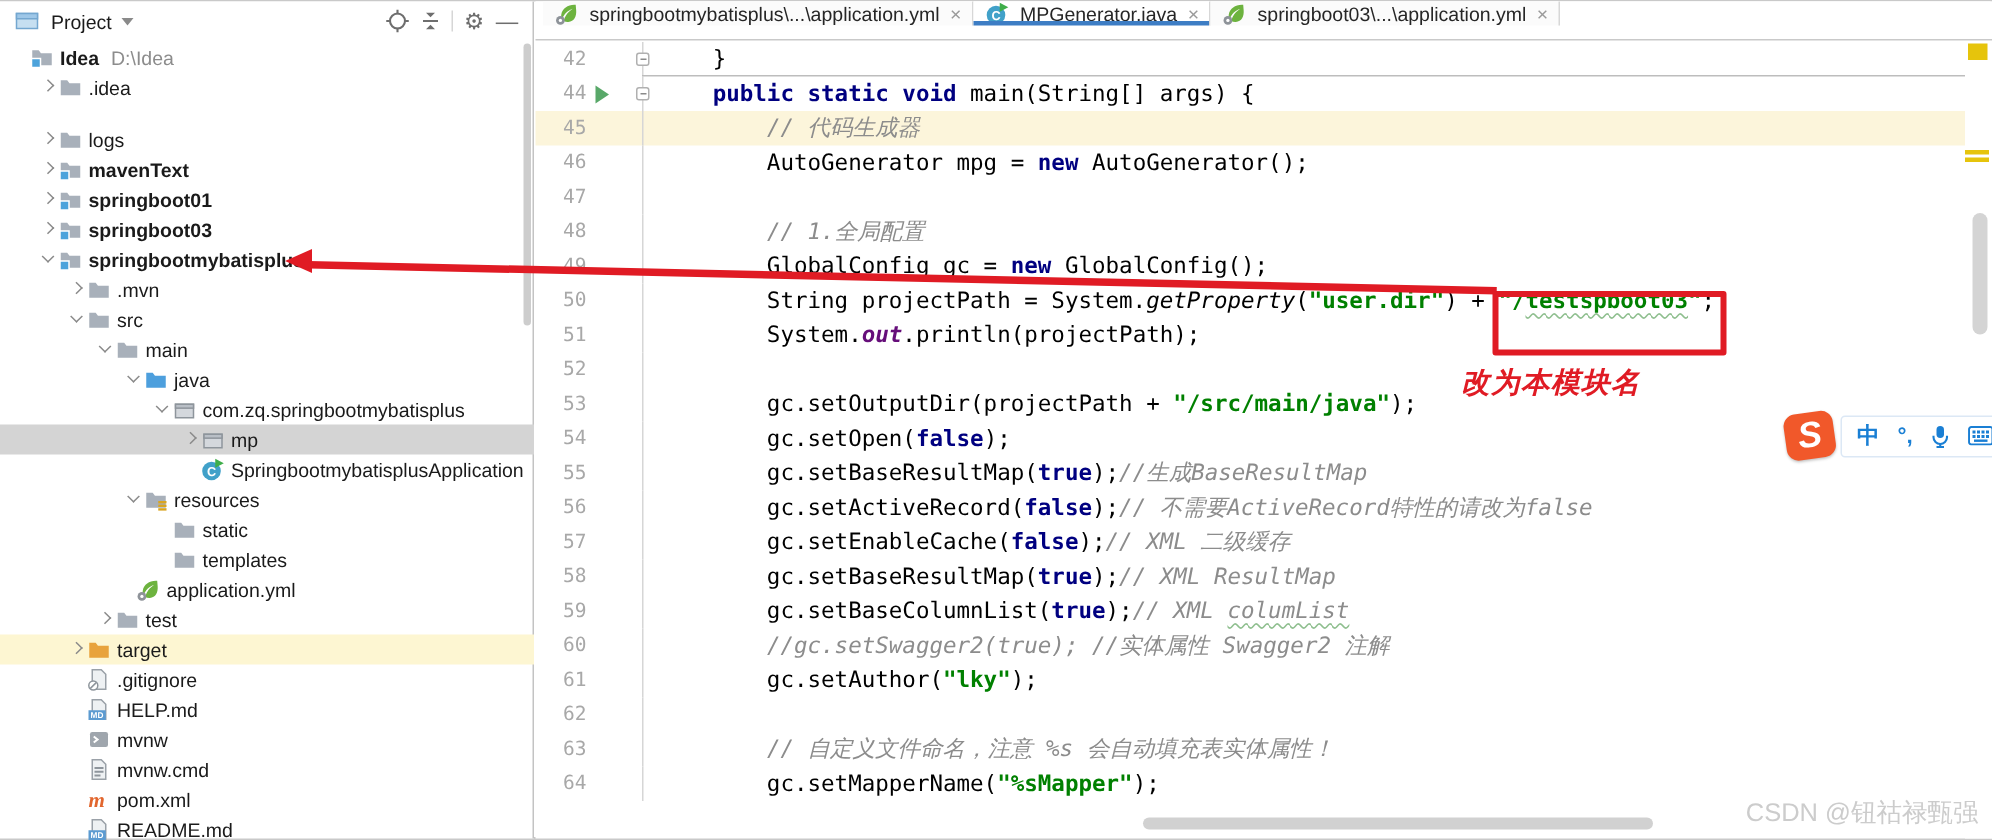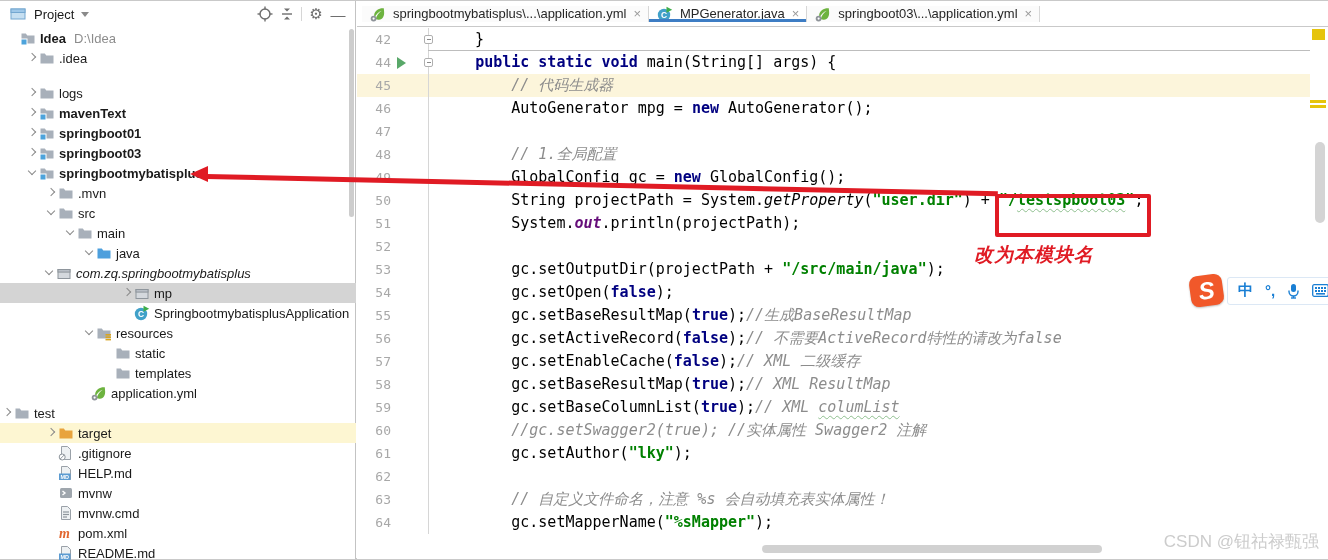--- a/index.html
+++ b/index.html
@@ -31,21 +31,21 @@
   .trow .chev.d::after { transform:rotate(45deg); top:2px; }
   .ticon { width:17px; height:16px; flex:0 0 17px; display:inline-flex; align-items:center; }
   .tlabel { margin-left:3px; }
   .tlabel.b { font-weight:bold; }
   .tsuffix { color:#8c8c8c; margin-left:8px; }
   .tree-scrollbar { position:absolute; left:349px; top:28px; width:5px; height:188px;
                     background:#cdcdcd; border-radius:3px; }
 
   
   .editor { position:absolute; left:357px; top:0; width:971px; height:558px; background:#fff; }
-  .tabbar { height:26px; display:flex; align-items:center; border-bottom:1px solid #c9c9c9;
+  .tabbar { height:26px; display:flex; align-items:flex-start; border-bottom:1px solid #c9c9c9;
             background:#fff; padding-left:5px; }
   .tab { display:flex; align-items:center; padding:0 7px 0 8px; border-right:1px solid #d7d7d7;
          position:relative; background:#fbfbfb; }
   .tab.active { background:#fff; }
   .tab.active::after { content:""; position:absolute; left:0; right:0; bottom:0; height:3px; background:#3d7dc4; }
   .tab-title { font-size:13px; color:#262626; margin:0 7px 0 6px; }
   .tab-close { color:#9a9a9a; font-size:13px; line-height:13px; }
 
   .code-pane { position:absolute; left:0; top:27px; width:953px; }
   .crow { display:flex; height:23px; position:relative; width:953px; }
@@ -236,21 +236,21 @@
         </div>
         <div class="trow" style="padding-left: 82px;">
           <span class="chev d"></span>
           <span class="ticon">
             <svg width="16" height="16" viewBox="0 0 16 16">
               <path d="M1.5 3.5h4.3l1.5 2h7.2v8H1.5z" fill="#4d9fdd"></path>
             </svg>
           </span>
           <span class="tlabel">java</span>
         </div>
-        <div class="trow" style="padding-left: 42px; font-style: italic;">
+        <div class="trow" style="padding-left: 101px;">
           <span class="chev d"></span>
           <span class="ticon">
             <svg width="16" height="16" viewBox="0 0 16 16">
               <rect x="2" y="4.5" width="12" height="9" fill="#d4d8dd" stroke="#8e959c"></rect>
               <rect x="2" y="4.5" width="12" height="2.6" fill="#b9bfc6" stroke="#8e959c"></rect>
             </svg>
           </span>
           <span class="tlabel">com.zq.springbootmybatisplus</span>
         </div>
         <div class="trow selected" style="padding-left: 120px;">
@@ -310,21 +310,21 @@
           <span class="chev"></span>
           <span class="ticon">
             <svg width="16" height="16" viewBox="0 0 16 16">
               <path d="M13.8 2.2c-4.8-.4-8.9 2.3-9.6 6.4-.2 1.2 0 2.4.4 3.4 1.2-3.4 3.9-6.1 7.2-7.2-2.9 1.9-5.3 4.8-6 8.2.9.5 2 .8 3.1.7 3.9-.3 5.6-3.9 5.2-8z" fill="#6db33f"></path>
               <circle cx="3.6" cy="12.6" r="2.9" fill="#8e9399"></circle>
               <circle cx="3.6" cy="12.6" r="1.1" fill="#fff"></circle>
             </svg>
           </span>
           <span class="tlabel">application.yml</span>
         </div>
-        <div class="trow" style="">
+        <div class="trow" style="padding-left: 63px;">
           <span class="chev r"></span>
           <span class="ticon">
             <svg width="16" height="16" viewBox="0 0 16 16">
               <path d="M1.5 3.5h4.3l1.5 2h7.2v8H1.5z" fill="#a8b0ba"></path>
             </svg>
           </span>
           <span class="tlabel">test</span>
         </div>
         <div class="trow hl" style="padding-left: 44px;">
           <span class="chev r"></span>

